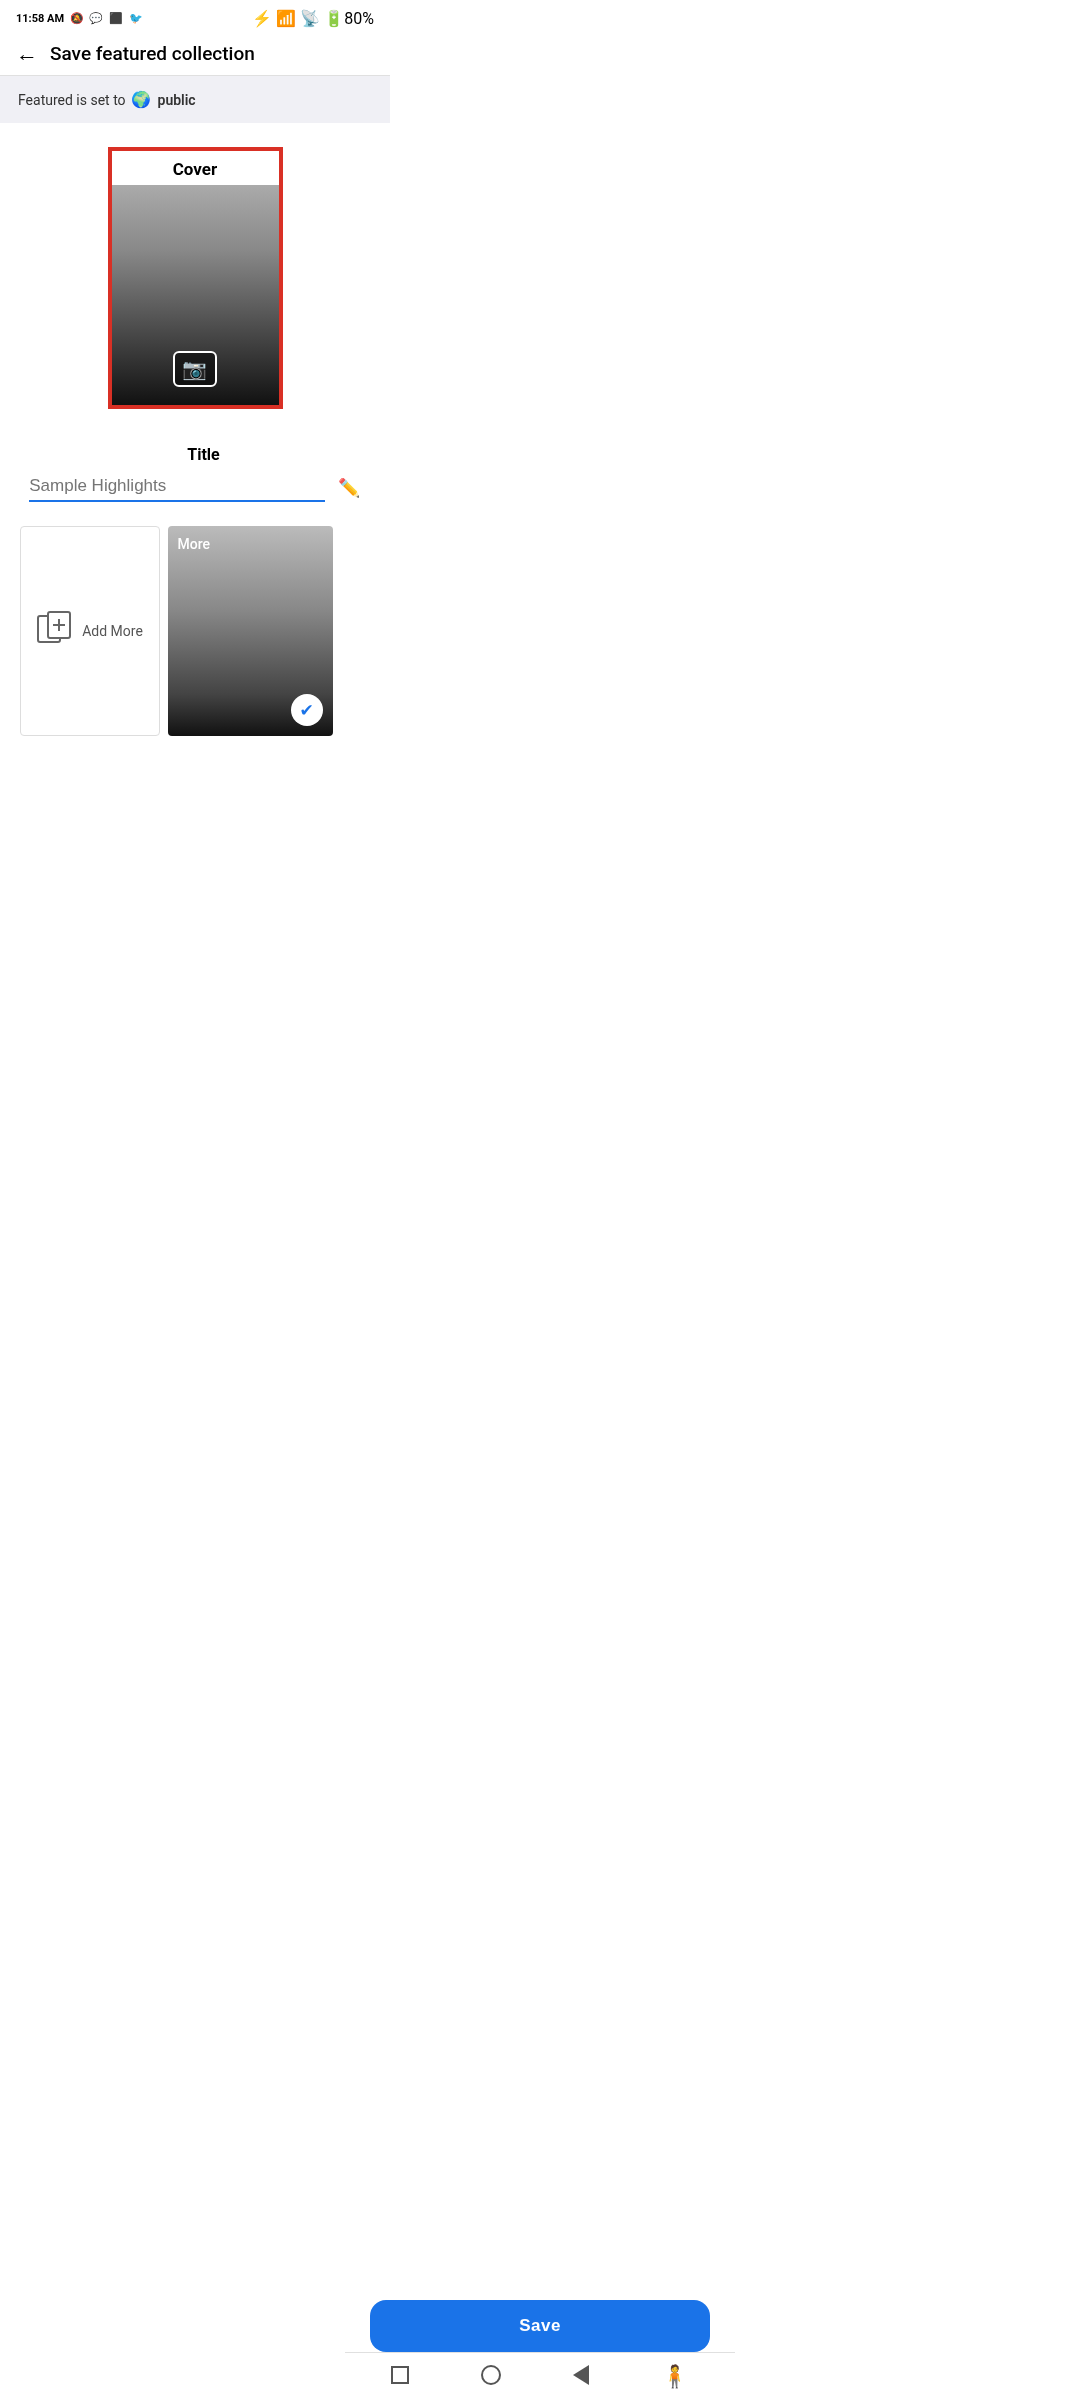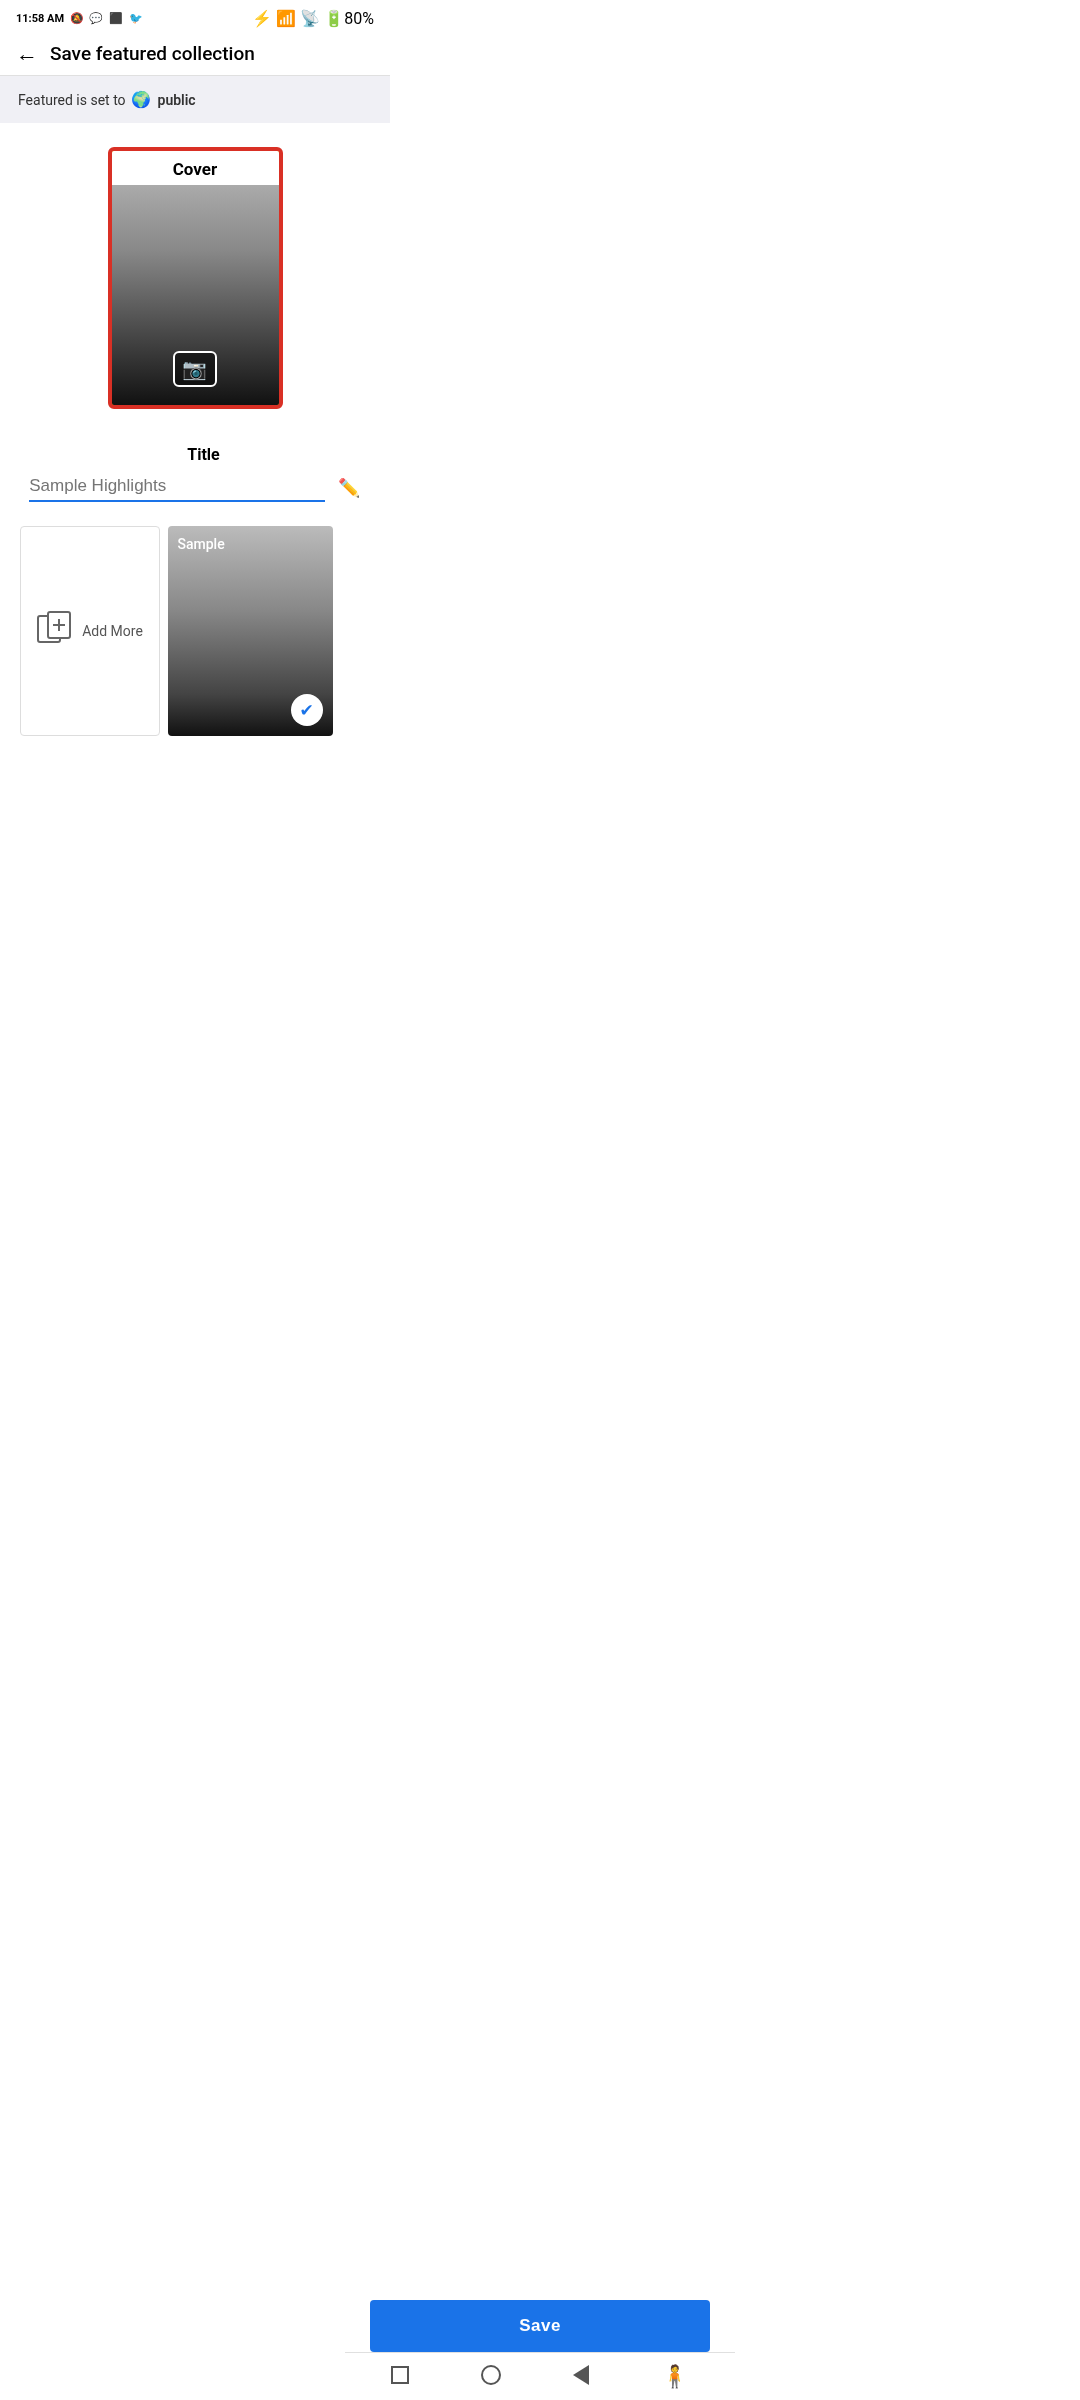--- a/index.html
+++ b/index.html
@@ -90,21 +90,21 @@
     
     .cover-section {
       width: 100%;
       display: flex;
       justify-content: center;
       padding: 24px 0 16px;
     }
     .cover-card {
       width: 175px;
       border: 4px solid #d93025;
-      border-radius: 6px;
+      border-radius: 0;
       overflow: hidden;
       background: #eab308;
     }
     .cover-label {
       text-align: center;
       font-size: 17px;
       font-weight: 700;
       padding: 8px 0 6px;
       color: #000;
       background: #fff;
@@ -240,21 +240,21 @@
       padding: 0 10px;
     }
     .save-btn {
       width: 100%;
       background: #1a73e8;
       color: #fff;
       font-size: 17px;
       font-weight: 600;
       padding: 16px 0;
       border: none;
-      border-radius: 4px;
+      border-radius: 16px;
       cursor: pointer;
       letter-spacing: 0.5px;
     }
 
     
     .bottom-nav {
       position: fixed;
       bottom: 0;
       left: 50%;
       transform: translateX(-50%);
@@ -348,21 +348,21 @@
         <svg width="36" height="36" viewBox="0 0 36 36" fill="none" xmlns="http://www.w3.org/2000/svg">
           <rect x="2" y="6" width="22" height="26" rx="2" stroke="#666" stroke-width="2" fill="none"></rect>
           <rect x="12" y="2" width="22" height="26" rx="2" stroke="#666" stroke-width="2" fill="white"></rect>
           <line x1="23" y1="9" x2="23" y2="21" stroke="#666" stroke-width="2"></line>
           <line x1="17" y1="15" x2="29" y2="15" stroke="#666" stroke-width="2"></line>
         </svg>
       </div>
       <span class="add-more-label">Add More</span>
     </div>
     <div class="media-cell">
-      <span class="media-today-label">Sample</span>
+      <span class="media-today-label">More</span>
       <div class="media-check">
         <span class="check-icon">✔</span>
       </div>
     </div>
   </div>
 
 </div>
 
 <div class="save-bar">
   <button class="save-btn">Save</button>

